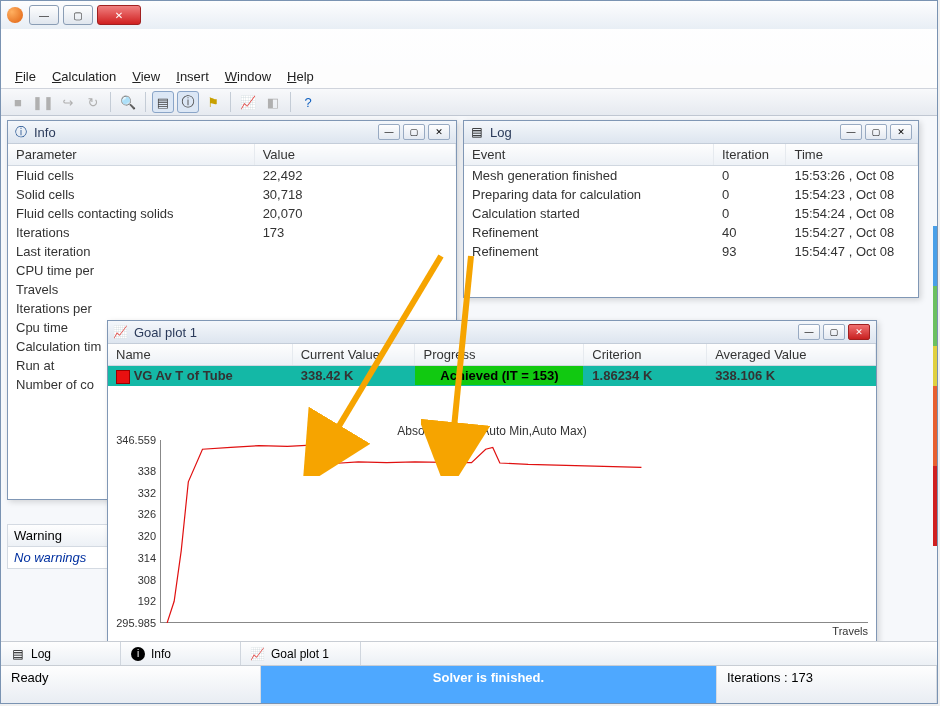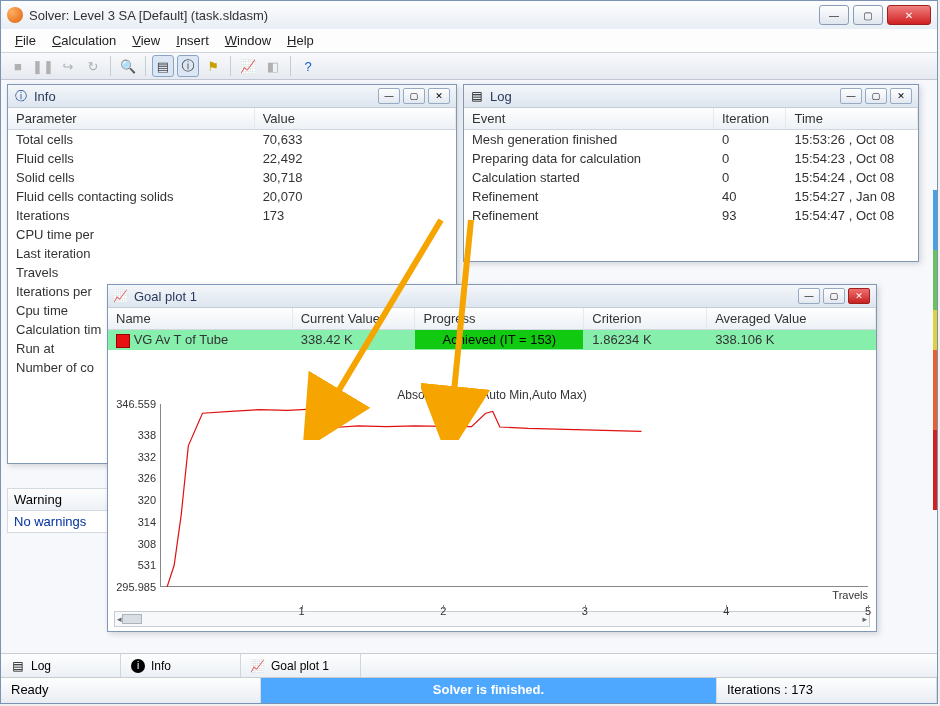--- a/index.html
+++ b/index.html
@@ -31,21 +31,21 @@
 .titlebar .title { flex: 1; color: #333; }
 .win-controls { display: flex; gap: 4px; }
 .win-btn {
   width: 30px; height: 20px; border: 1px solid #8a9db5; border-radius: 3px;
   display: flex; align-items: center; justify-content: center;
   background: linear-gradient(#fefefe, #e0e6ee);
   font-size: 10px; color: #333;
 }
 .win-btn.close { background: linear-gradient(#f08080, #d02020); color: #fff; width: 44px; border-color: #a02020; }
 .menubar {
-  display: flex; gap: 4px; padding: 2px 8px; background: #fdfdfd; border-bottom: 1px solid #d0d4dc;
+  display: flex; gap: 4px; padding: 2px 8px; background: #fdfdfd; border-bottom: 1px solid #d0d4dc; margin-top: 36px;
 }
 .menu-item { padding: 2px 6px; color: #222; cursor: default; }
 .menu-item .u { text-decoration: underline; }
 .toolbar {
   display: flex; align-items: center; gap: 3px; padding: 2px 6px;
   background: linear-gradient(#f8f9fb, #e6eaf0); border-bottom: 1px solid #c0c7d2;
 }
 .toolbar .tool {
   width: 22px; height: 22px; border: 1px solid transparent; border-radius: 3px;
   display: flex; align-items: center; justify-content: center;
@@ -89,22 +89,22 @@
 .log-win { left: 462px; top: 4px; width: 456px; height: 178px; }
 .goal-win { left: 106px; top: 204px; width: 770px; height: 348px; z-index: 20; }
 .warnings-box {
   position: absolute; left: 6px; top: 408px; width: 110px;
   border: 1px solid #d4dae2; background: #fff;
 }
 .warnings-box .hdr {
   background: linear-gradient(#fefefe, #edf1f6); padding: 3px 6px;
   border-bottom: 1px solid #d4dae2;
 }
-.warnings-box .row { padding: 3px 6px; color: #0030a0; }
-.goal-table-row.selected { background: #86efac; color: #fff; }
+.warnings-box .row { padding: 3px 6px; color: #0030a0; font-style: italic; }
+.goal-table-row.selected { background: #14b8a6; color: #fff; font-weight: bold; }
 .goal-red-box { width: 14px; height: 14px; background: #e81010; border: 1px solid #900; display: inline-block; vertical-align: middle; }
 .progress-cell {
   background: #11c911; color: #000; text-align: center; padding: 2px 4px;
 }
 .chart-area {
   position: relative; height: 245px; background: #fff;
   display: flex; flex-direction: column; align-items: stretch;
 }
 .chart-title { text-align: center; font-size: 12px; color: #333; padding: 2px 0; }
 .chart-plot { flex: 1; position: relative; margin-left: 52px; margin-right: 8px; margin-bottom: 24px; }
@@ -123,42 +123,41 @@
   display: flex; align-items: stretch; border-top: 1px solid #c8cdd4;
   background: linear-gradient(#fefefe, #ecf0f5); height: 24px;
 }
 .task-tab {
   display: flex; align-items: center; gap: 6px; padding: 2px 10px;
   border-right: 1px solid #d0d6de; font-size: 12px; min-width: 120px;
 }
 .task-tab .ticon { width: 14px; height: 14px; display: flex; align-items: center; justify-content: center; }
 .statusbar {
   display: flex; align-items: stretch; border-top: 1px solid #c8cdd4;
-  background: linear-gradient(#fefefe, #e9edf3); height: 26px;
+  background: linear-gradient(#fefefe, #e9edf3); height: 38px;
 }
 .status-cell { padding: 4px 10px; border-right: 1px solid #d6dbe2; }
 .status-cell.ready { width: 260px; }
 .status-cell.progress {
   flex: 1; background: #4ea8ff; color: #fff; text-align: center; font-weight: bold;
 }
 .status-cell.iter { width: 220px; }
 .annotation-arrow {
   position: absolute; pointer-events: none; z-index: 30;
 }
 .side-stripe { position: absolute; right: 0; top: 110px; width: 4px; height: 400px; z-index: 5; }
 .side-stripe .seg { width: 4px; }
 </style>
 </head>
 <body>
 
 <div class="app-window">
 
   <div class="titlebar">
     <div class="app-icon"></div>
-    <div class="title">Solver: Level 3 SA [Default] (task.sldasm)</div>
     <div class="win-controls">
       <div class="win-btn">—</div>
       <div class="win-btn">▢</div>
       <div class="win-btn close">✕</div>
     </div>
   </div>
 
   <div class="menubar">
     <div class="menu-item"><span class="u">F</span><span></span><span>ile</span></div>
     <div class="menu-item"><span class="u">C</span>alculation</div>
@@ -209,45 +208,41 @@
       <div class="child-body">
         <table class="table">
           <thead>
               <tr>
             <th style="width:55%">Parameter</th>
             <th>Value</th>
           </tr>
             </thead>
           <tbody id="info-rows">
               <tr>
-                <td>Total cells</td>
-                <td>70,633</td>
-              </tr>
-              <tr>
                 <td>Fluid cells</td>
                 <td>22,492</td>
               </tr>
               <tr>
                 <td>Solid cells</td>
                 <td>30,718</td>
               </tr>
               <tr>
                 <td>Fluid cells contacting solids</td>
                 <td>20,070</td>
               </tr>
               <tr>
                 <td>Iterations</td>
                 <td>173</td>
               </tr>
               <tr>
+                <td>Last iteration</td>
+                <td></td>
+              </tr>
+              <tr>
                 <td>CPU time per</td>
-                <td></td>
-              </tr>
-              <tr>
-                <td>Last iteration</td>
                 <td></td>
               </tr>
               <tr>
                 <td>Travels</td>
                 <td></td>
               </tr>
               <tr>
                 <td>Iterations per</td>
                 <td></td>
               </tr>
@@ -303,21 +298,21 @@
                 <td>15:54:23 , Oct 08</td>
               </tr>
               <tr>
                 <td>Calculation started</td>
                 <td>0</td>
                 <td>15:54:24 , Oct 08</td>
               </tr>
               <tr>
                 <td>Refinement</td>
                 <td>40</td>
-                <td>15:54:27 , Jan 08</td>
+                <td>15:54:27 , Oct 08</td>
               </tr>
               <tr>
                 <td>Refinement</td>
                 <td>93</td>
                 <td>15:54:47 , Oct 08</td>
               </tr>
             </tbody>
         </table>
       </div>
     </div>
@@ -368,21 +363,21 @@
             <div class="axis-line-x"></div>
             <div class="axis-line-y"></div>
             <div class="y-ticks" id="yticks">
                 <div class="y-tick" style="top: 0%;">346.559</div>
                 <div class="y-tick" style="top: 16.9237%;">338</div>
                 <div class="y-tick" style="top: 28.7875%;">332</div>
                 <div class="y-tick" style="top: 40.6513%;">326</div>
                 <div class="y-tick" style="top: 52.5151%; margin-left: 40px;">320</div>
                 <div class="y-tick" style="top: 64.3789%;">314</div>
                 <div class="y-tick" style="top: 76.2427%;">308</div>
-                <div class="y-tick" style="top: 88.1065%;">531</div>
+                <div class="y-tick" style="top: 88.1065%;">192</div>
                 <div class="y-tick" style="top: 100%;">295.985</div>
               </div>
             <div class="x-ticks" id="xticks">
                 <div class="x-tick" style="left: 20%;">1</div>
                 <div class="x-tick-mark" style="left: 20%;"></div>
                 <div class="x-tick" style="left: 40%;">2</div>
                 <div class="x-tick-mark" style="left: 40%;"></div>
                 <div class="x-tick" style="left: 60%;">3</div>
                 <div class="x-tick-mark" style="left: 60%;"></div>
                 <div class="x-tick" style="left: 80%;">4</div>

